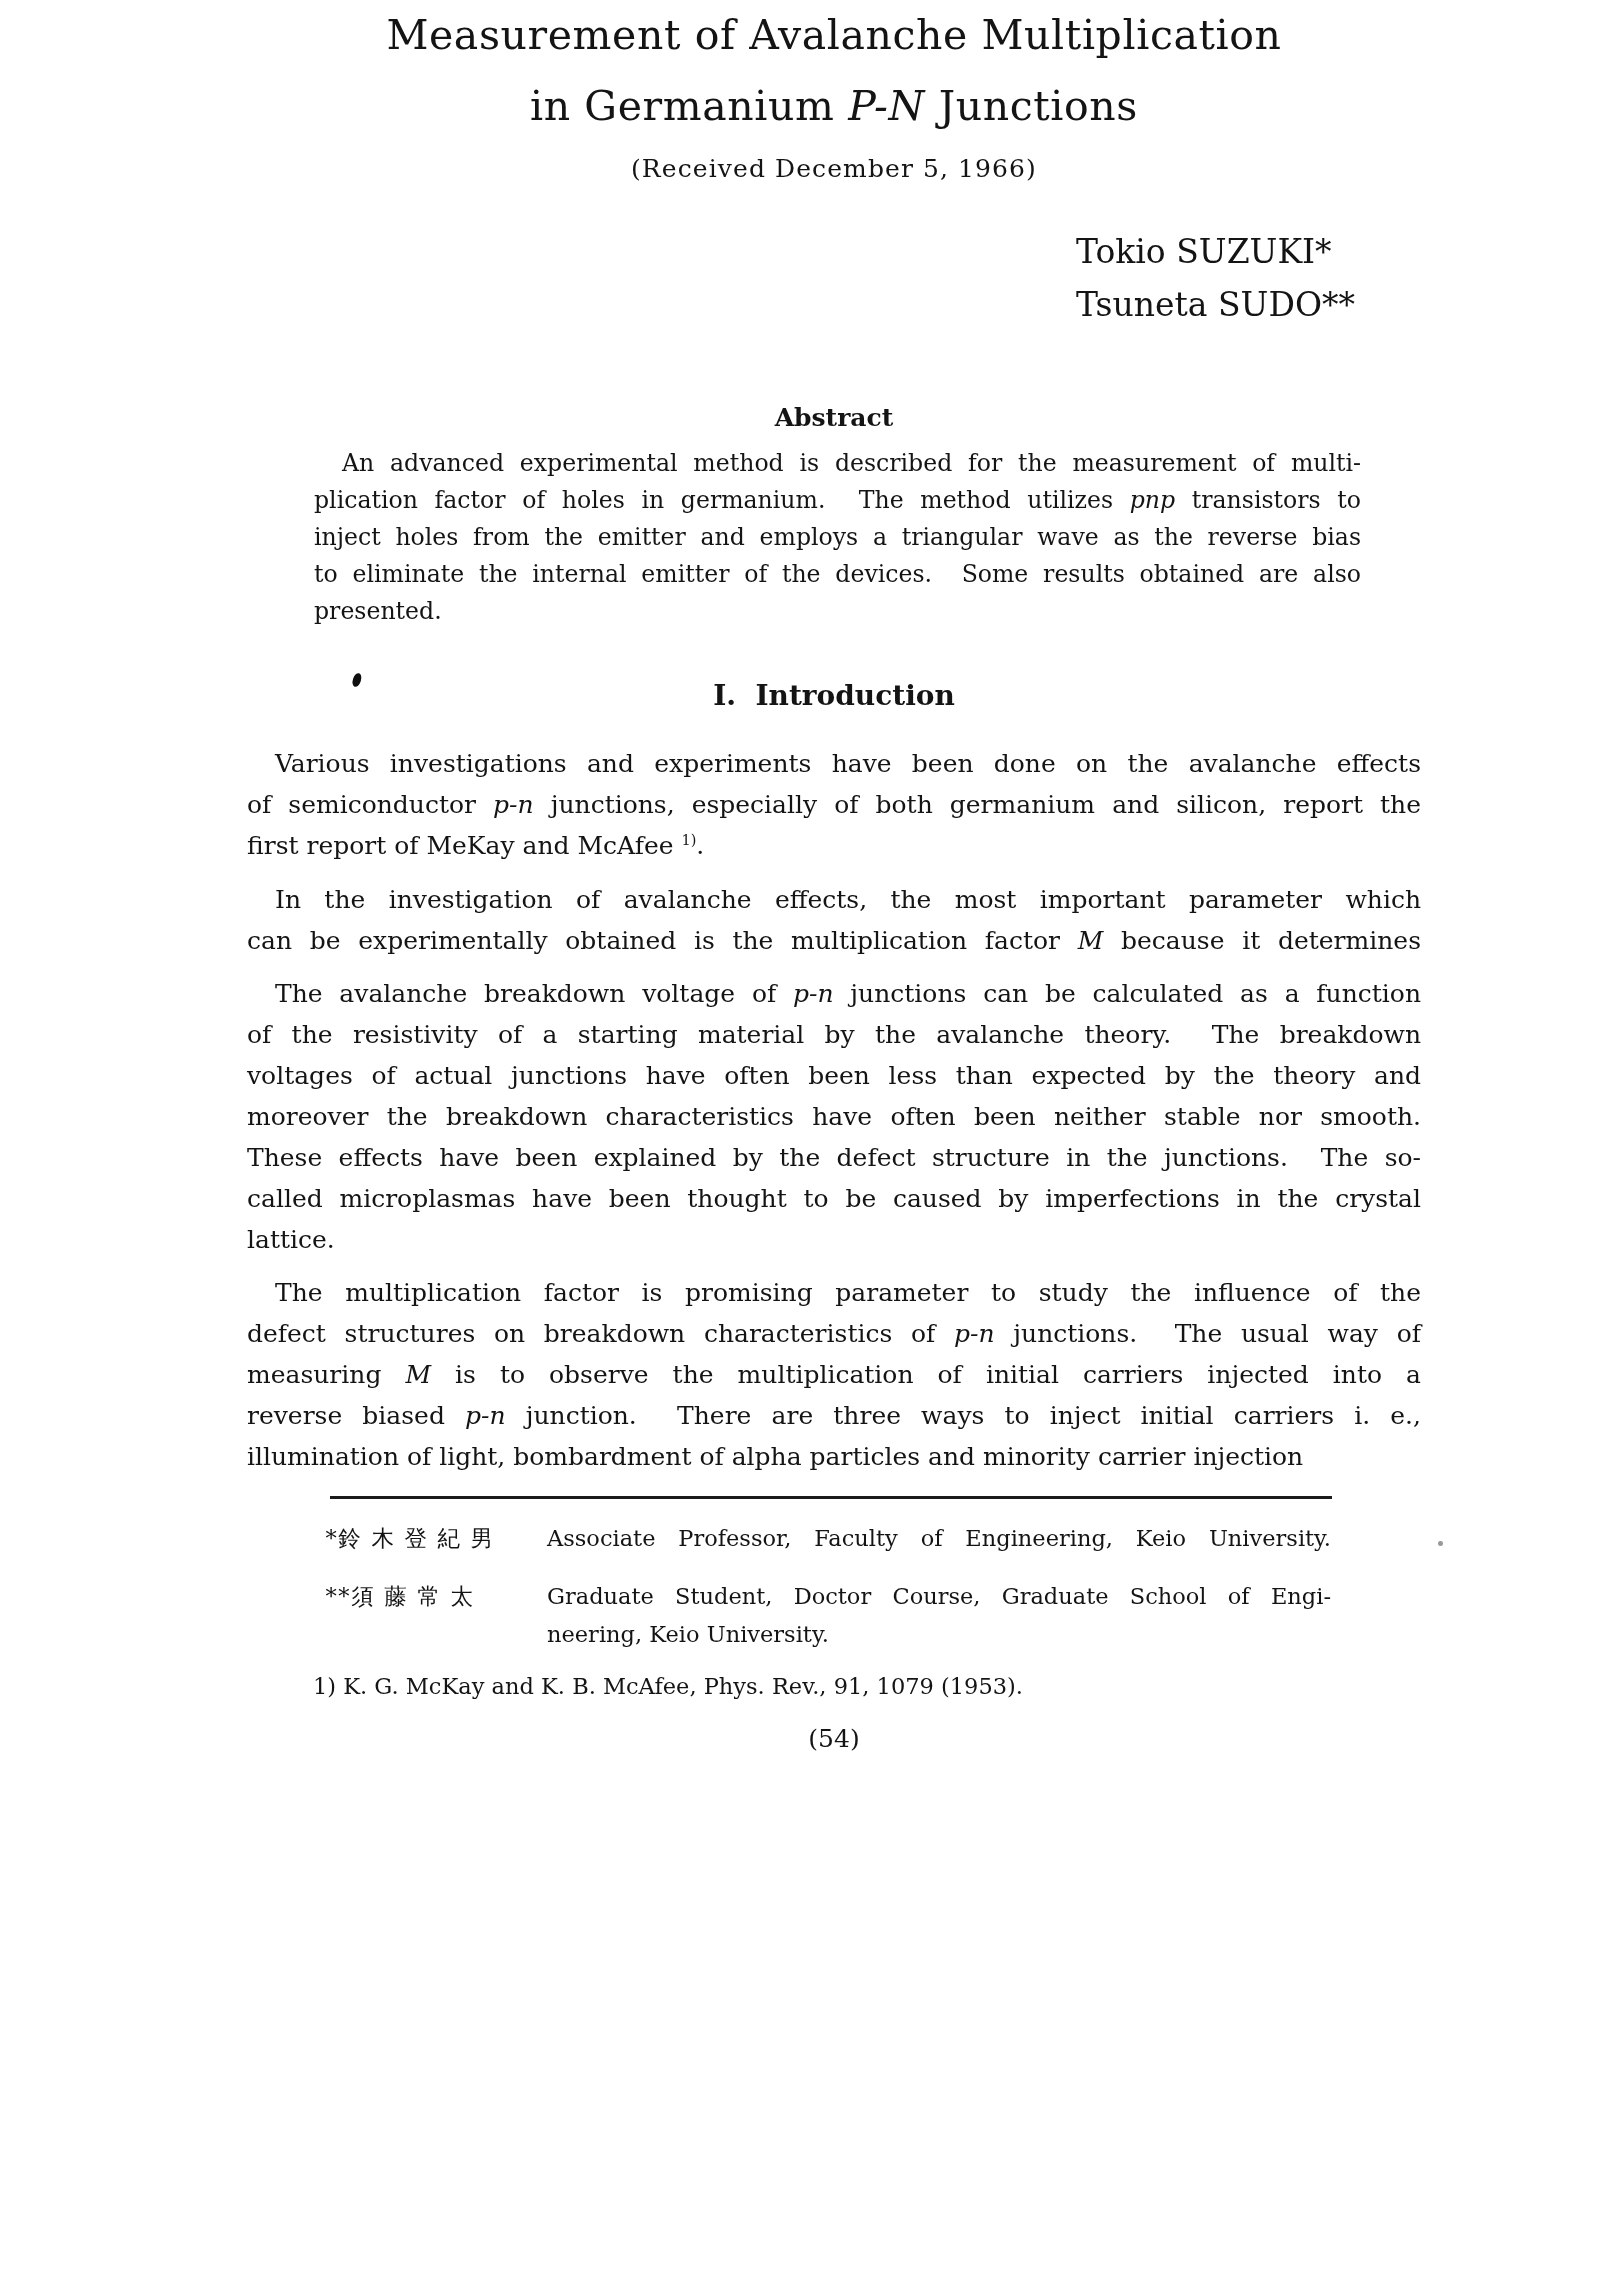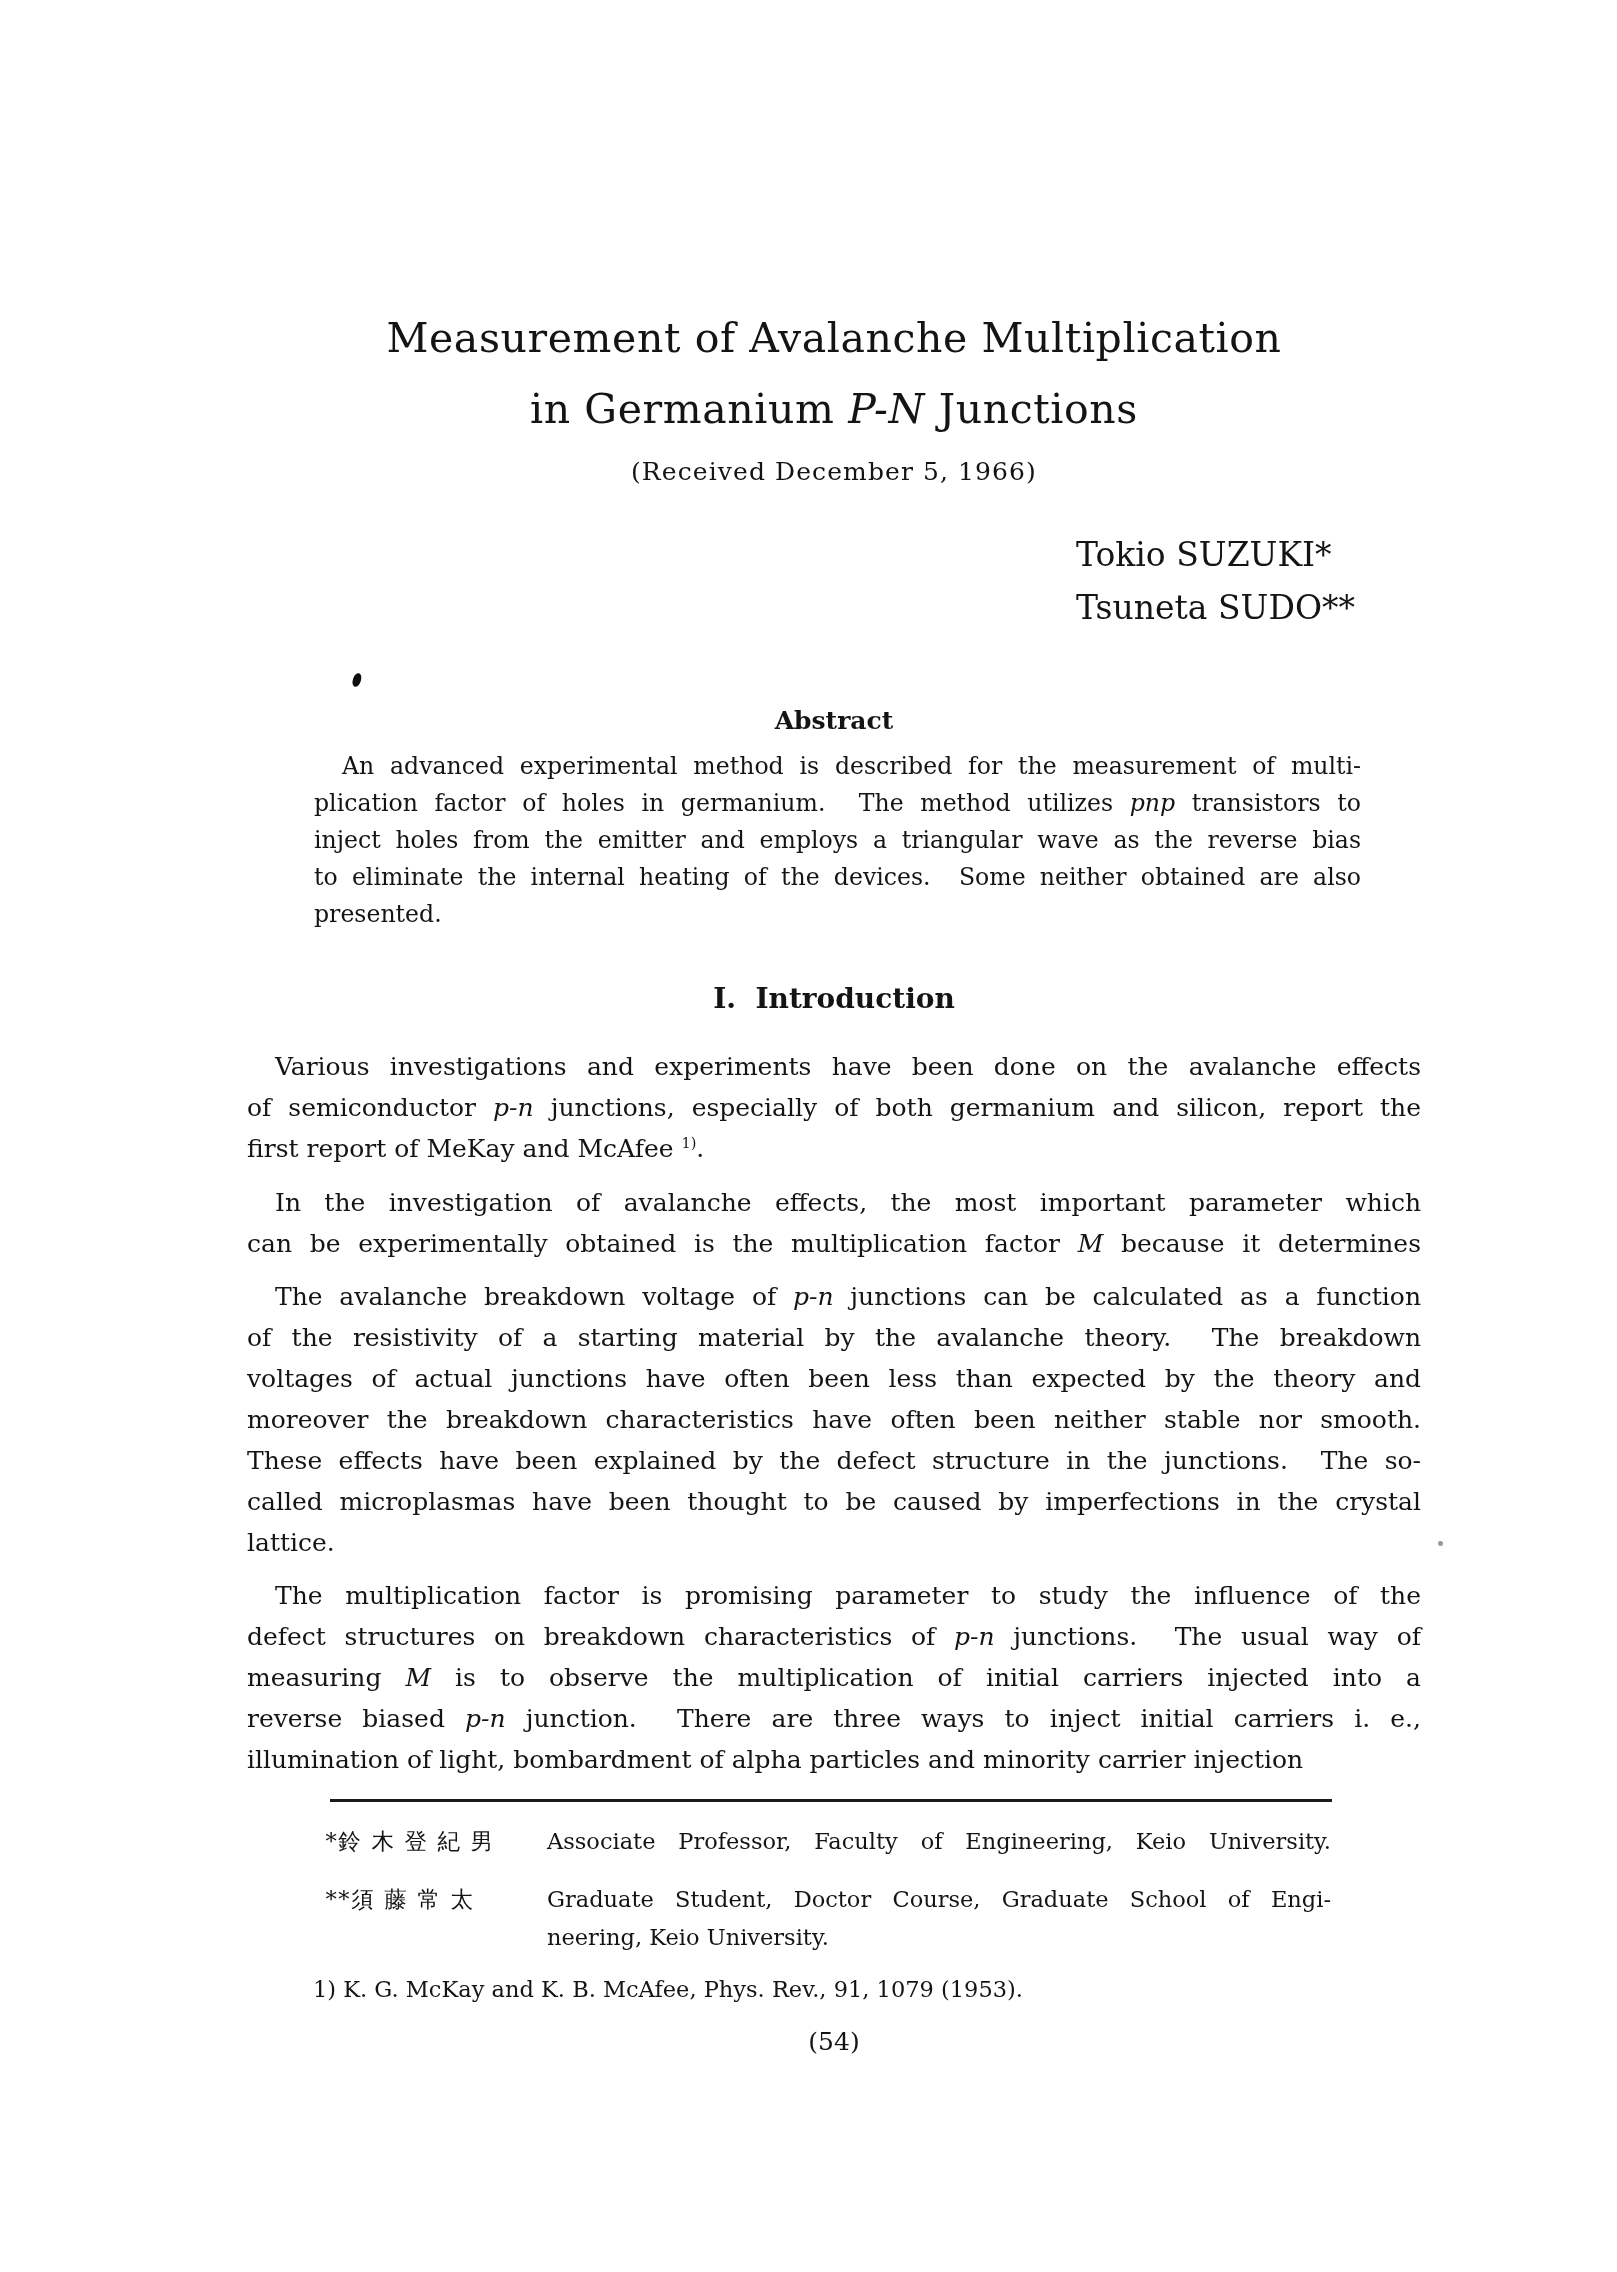--- a/index.html
+++ b/index.html
@@ -4,21 +4,20 @@
 <style>
   html, body { margin:0; padding:0; background:#888; }
   .page {
     position:relative;
     width:1617px; height:2273px;
     margin:0 auto;
     background:#ffffff;
     color:#141414;
     font-family:"DejaVu Serif", "Liberation Serif", serif;
     box-sizing:border-box;
-    padding-top:303px;
     overflow:hidden;
   }
   .center-col { margin-left:247px; width:1174px; }
 
   
   .title-line { font-size:41px; line-height:71px; text-align:center; letter-spacing:0.6px; white-space:pre-wrap; }
   .received   { margin-top:11.8px; font-size:25px; letter-spacing:1.1px; text-align:center; white-space:pre-wrap; }
 
   
   .authors { margin-top:42px; margin-left:1076px; width:393px; }
@@ -76,21 +75,21 @@
 
   <div class="speck"></div>
   <div class="speck2"></div>
 
   <div class="center-col abs-head">Abstract</div>
 
   <div class="abstract">
       <div class="tline indent"><span>An advanced experimental method is described for the measurement of multi-</span></div>
       <div class="tline"><span>plication factor of holes in germanium.  The method utilizes </span><span class="it">pnp</span><span> transistors to</span></div>
       <div class="tline"><span>inject holes from the emitter and employs a triangular wave as the reverse bias</span></div>
-      <div class="tline"><span>to eliminate the internal heating of the devices.  Some neither obtained are also</span></div>
+      <div class="tline"><span>to eliminate the internal emitter of the devices.  Some results obtained are also</span></div>
       <div class="tline last"><span>presented.</span></div>
     </div>
 
   <div class="center-col sec-head">I.  Introduction</div>
 
   <div class="para first">
       <div class="tline indent"><span>Various investigations and experiments have been done on the avalanche effects</span></div>
       <div class="tline"><span>of semiconductor </span><span class="it">p-n</span><span> junctions, especially of both germanium and silicon, report the</span></div>
       <div class="tline last"><span>first report of MeKay and McAfee </span><sup>1)</sup><span>.</span></div>
     </div>

